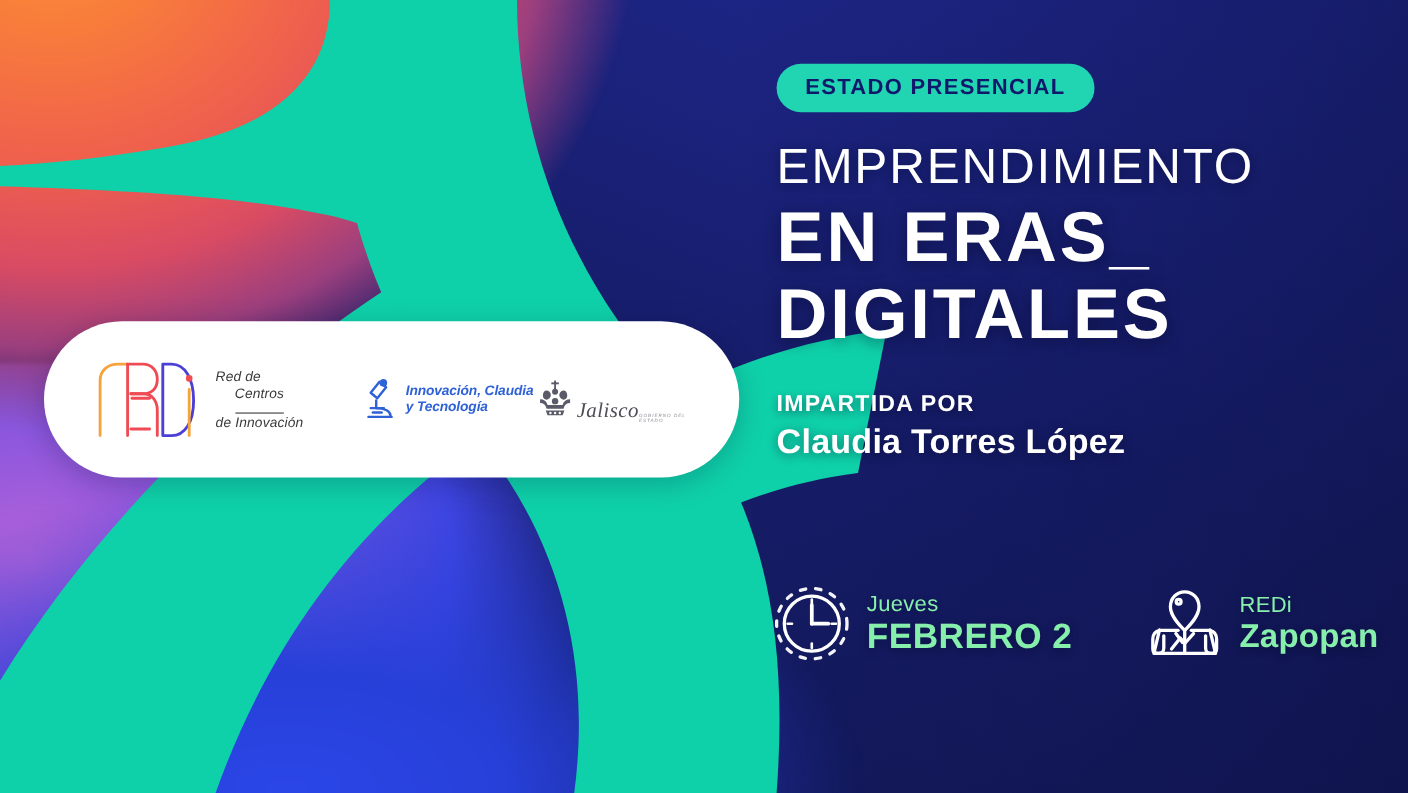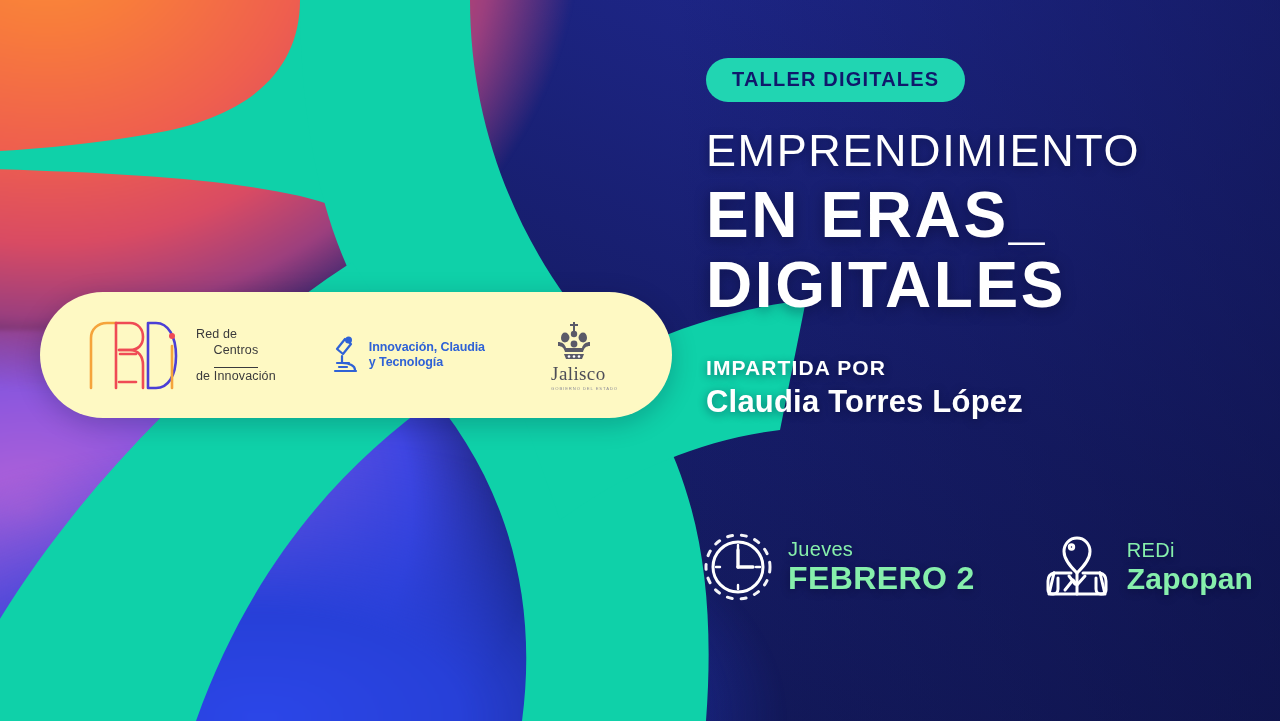--- a/index.html
+++ b/index.html
@@ -52,27 +52,28 @@
   
   .ribbon{
     position:absolute;inset:0;
     pointer-events:none;
   }
 
   
   .logo-pill{
     position:absolute;
     left:40px;top:292px;
-    width:632px;height:126px;
-    background:#fef9c3;
+    width:632px;height:142px;
+    background:#ffffff;
     border-radius:71px;
     display:flex;align-items:center;
     box-sizing:border-box;
     padding:0 34px 0 46px;
     box-shadow:0 6px 26px rgba(5,10,40,.22);
+    font-style:italic;
   }
   .redi-block{display:flex;align-items:center;gap:14px;}
   .redi-mark{width:96px;height:74px;flex:none;}
   .redi-words{
     color:#3a3a3c;
     font-size:12.5px;line-height:16.5px;
     letter-spacing:.15px;
     white-space:nowrap;
   }
   .redi-line{display:flex;align-items:center;gap:8px;flex-direction:column;}
@@ -82,22 +83,22 @@
   .ict-block{display:flex;align-items:center;gap:9px;margin-left:54px;}
   .ict-icon{width:30px;height:40px;flex:none;}
   .ict-words{
     color:#2f62d6;
     font-weight:bold;
     font-size:12.5px;line-height:15px;
     letter-spacing:-.1px;
     white-space:nowrap;
   }
   .jal-block{
-    margin-left:auto;margin-right:20px;
-    display:flex;flex-direction:column;align-items:flex-start;
+    margin-left:auto;
+    display:flex;flex-direction:row;align-items:flex-end;
   }
   .jal-crest{width:46px;height:44px;}
   .jal-name{
     color:#4e4e58;
     font-family:"Liberation Serif",serif;
     font-size:19px;letter-spacing:.4px;
     margin-top:-1px;
   }
   .jal-sub{
     color:#8d8d99;
@@ -270,21 +271,21 @@
           <circle cx="28" cy="36.5" r="1.3" fill="#ffffff"></circle>
         </g>
       </svg>
       <div class="jal-name">Jalisco</div>
       <div class="jal-sub">GOBIERNO DEL ESTADO</div>
     </div>
 
   </div>
 
   <div class="right-col">
-    <div class="badge">TALLER DIGITALES</div>
+    <div class="badge">ESTADO PRESENCIAL</div>
     <div class="title-thin">EMPRENDIMIENTO</div>
     <div class="title-bold">
       <span class="l1">EN ERAS_</span>
       <span class="l2">DIGITALES</span>
     </div>
     <div class="by-label">IMPARTIDA POR</div>
     <div class="by-name">Claudia Torres López</div>
   </div>
 
   <div class="info-row">

